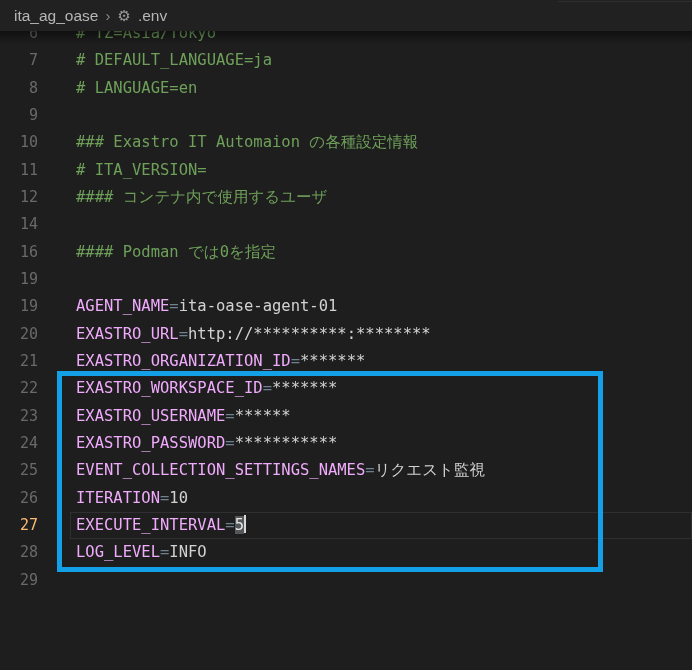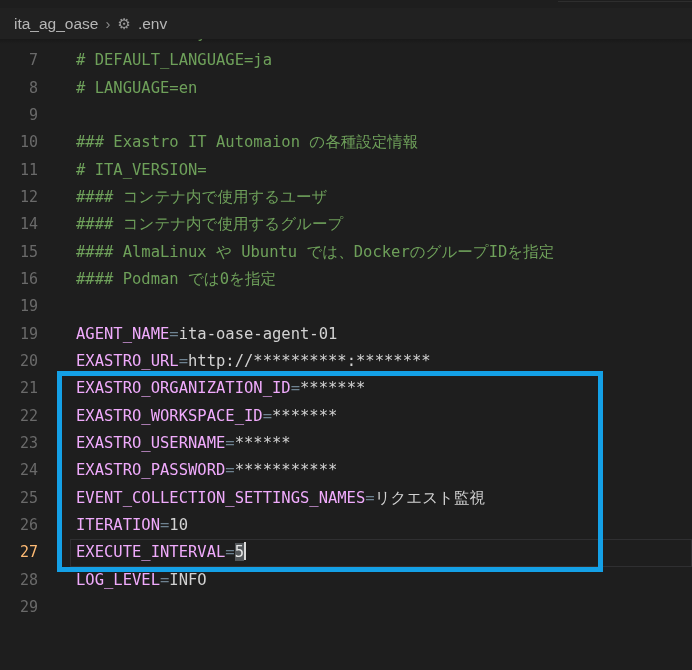--- a/index.html
+++ b/index.html
@@ -3,21 +3,21 @@
 <meta charset="utf-8">
 <style>
   html,body{margin:0;padding:0;}
   body{
     width:692px;height:670px;overflow:hidden;position:relative;
     background:#1e1e1e;
     font-family:"DejaVu Sans Mono","Liberation Mono",monospace;
   }
   
   .breadcrumbs{
-    position:absolute;top:8px;left:0;right:0;height:31px;
+    position:absolute;top:0;left:0;right:0;height:31px;
     background:#212121;z-index:10;
     display:flex;align-items:center;gap:7px;
     padding-left:14px;
     font-family:"Liberation Sans","DejaVu Sans",sans-serif;
     font-size:15.5px;color:#b6b6b6;
   }
   .breadcrumbs .chev{color:#8a8a8a;font-size:15px;line-height:1;margin-top:-1px;}
   .breadcrumbs .gear{color:#9a9a9a;font-size:15px;line-height:1;}
   .tab-edge{position:absolute;top:1px;left:558px;right:0;height:1px;background:#2e2e2e;z-index:11;}
 
@@ -77,22 +77,21 @@
 <div class="editor">
   <div class="scroll-shadow"></div>
   <div id="code">
       <div class="row"><span class="gutter">6</span><span class="text"><span class="comment"># TZ=Asia/Tokyo</span></span></div>
       <div class="row"><span class="gutter">7</span><span class="text"><span class="comment"># DEFAULT_LANGUAGE=ja</span></span></div>
       <div class="row"><span class="gutter">8</span><span class="text"><span class="comment"># LANGUAGE=en</span></span></div>
       <div class="row"><span class="gutter">9</span><span class="text"></span></div>
       <div class="row"><span class="gutter">10</span><span class="text"><span class="comment">### Exastro IT Automaion の各種設定情報</span></span></div>
       <div class="row"><span class="gutter">11</span><span class="text"><span class="comment"># ITA_VERSION=</span></span></div>
       <div class="row"><span class="gutter">12</span><span class="text"><span class="comment">#### コンテナ内で使用するユーザ</span></span></div>
-      <div class="row"><span class="gutter">14</span><span class="text"><span class="comment">#### コンテナ内で使用するグループ</span></span></div>
-      <div class="row"><span class="gutter">15</span><span class="text"><span class="comment">#### AlmaLinux や Ubuntu では、DockerのグループIDを指定</span></span></div>
+      <div class="row"><span class="gutter">14</span></div>
       <div class="row"><span class="gutter">16</span><span class="text"><span class="comment">#### Podman では0を指定</span></span></div>
       <div class="row"><span class="gutter">19</span><span class="text"></span></div>
       <div class="row"><span class="gutter">19</span><span class="text"><span class="key">AGENT_NAME</span><span class="eq">=</span><span class="value">ita-oase-agent-01</span></span></div>
       <div class="row"><span class="gutter">20</span><span class="text"><span class="key">EXASTRO_URL</span><span class="eq">=</span><span class="value link">http://**********:********</span></span></div>
       <div class="row"><span class="gutter">21</span><span class="text"><span class="key">EXASTRO_ORGANIZATION_ID</span><span class="eq">=</span><span class="value">*******</span></span></div>
       <div class="row"><span class="gutter">22</span><span class="text"><span class="key">EXASTRO_WORKSPACE_ID</span><span class="eq">=</span><span class="value">*******</span></span></div>
       <div class="row"><span class="gutter">23</span><span class="text"><span class="key">EXASTRO_USERNAME</span><span class="eq">=</span><span class="value">******</span></span></div>
       <div class="row"><span class="gutter">24</span><span class="text"><span class="key">EXASTRO_PASSWORD</span><span class="eq">=</span><span class="value">***********</span></span></div>
       <div class="row"><span class="gutter">25</span><span class="text"><span class="key">EVENT_COLLECTION_SETTINGS_NAMES</span><span class="eq">=</span><span class="value">リクエスト監視</span></span></div>
       <div class="row"><span class="gutter">26</span><span class="text"><span class="key">ITERATION</span><span class="eq">=</span><span class="value">10</span></span></div>

